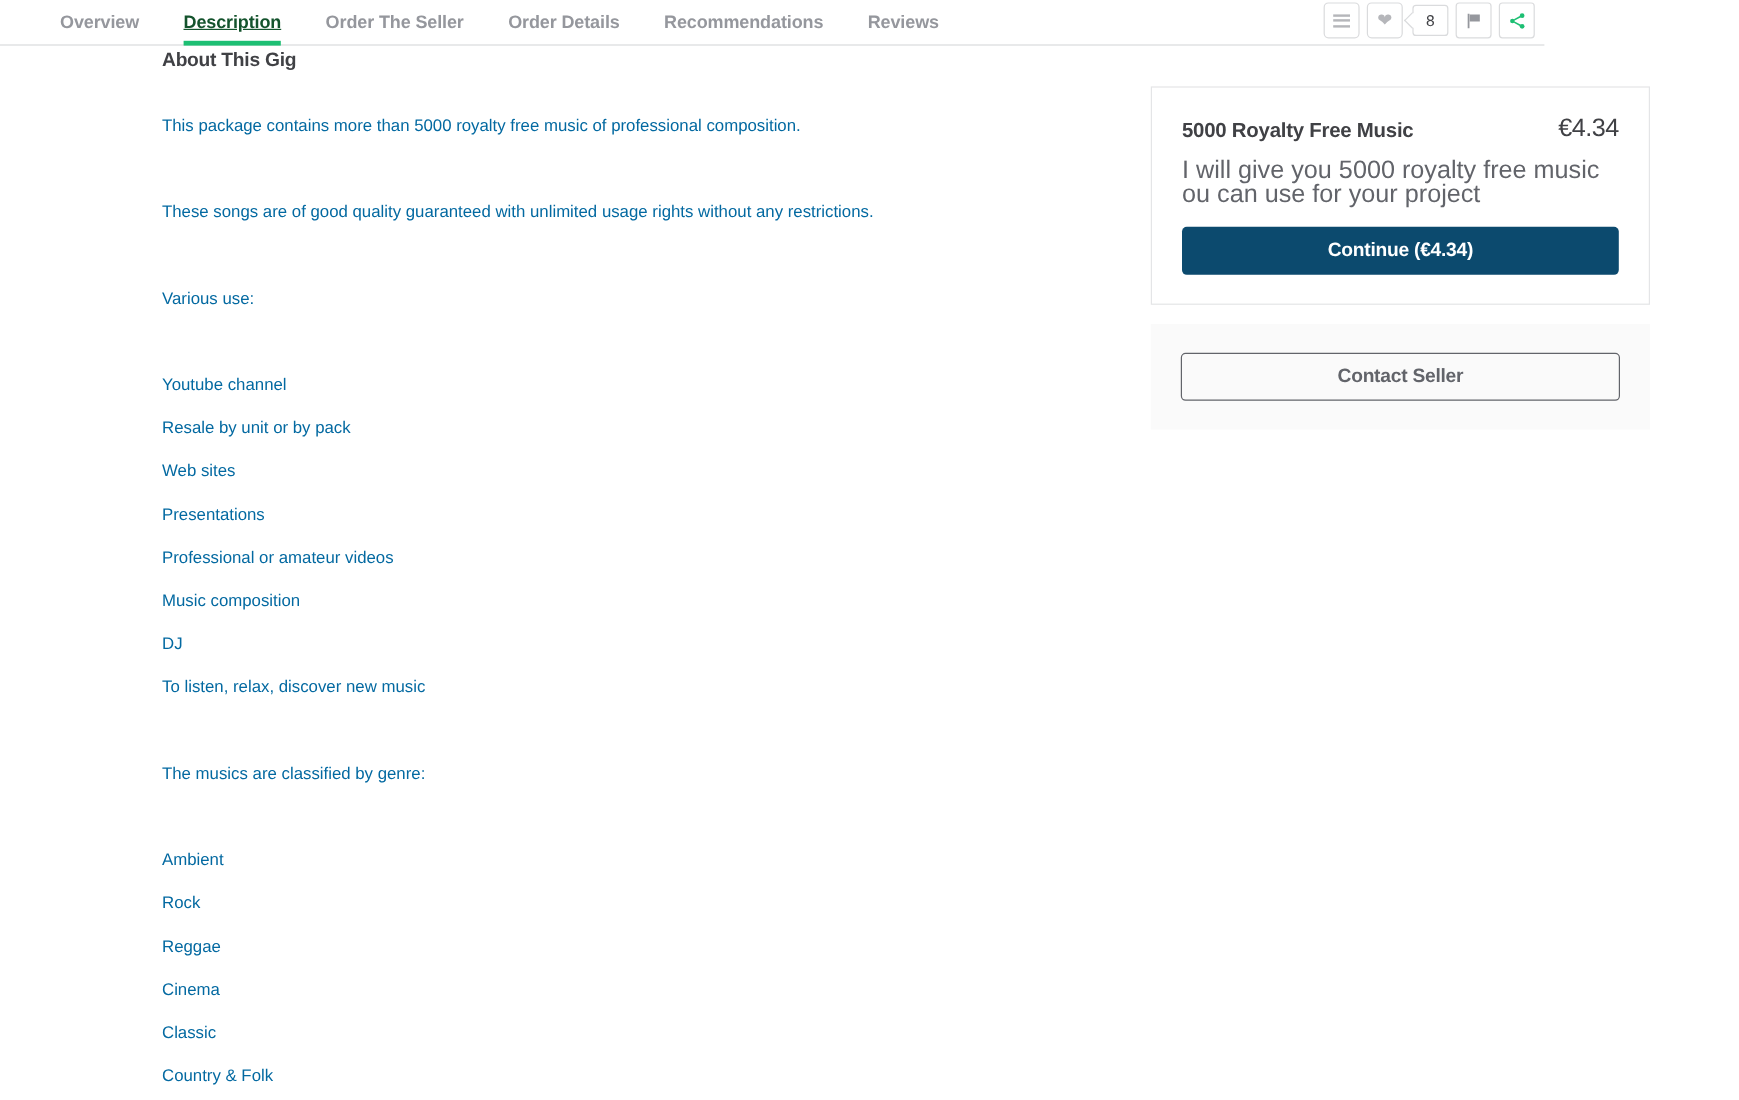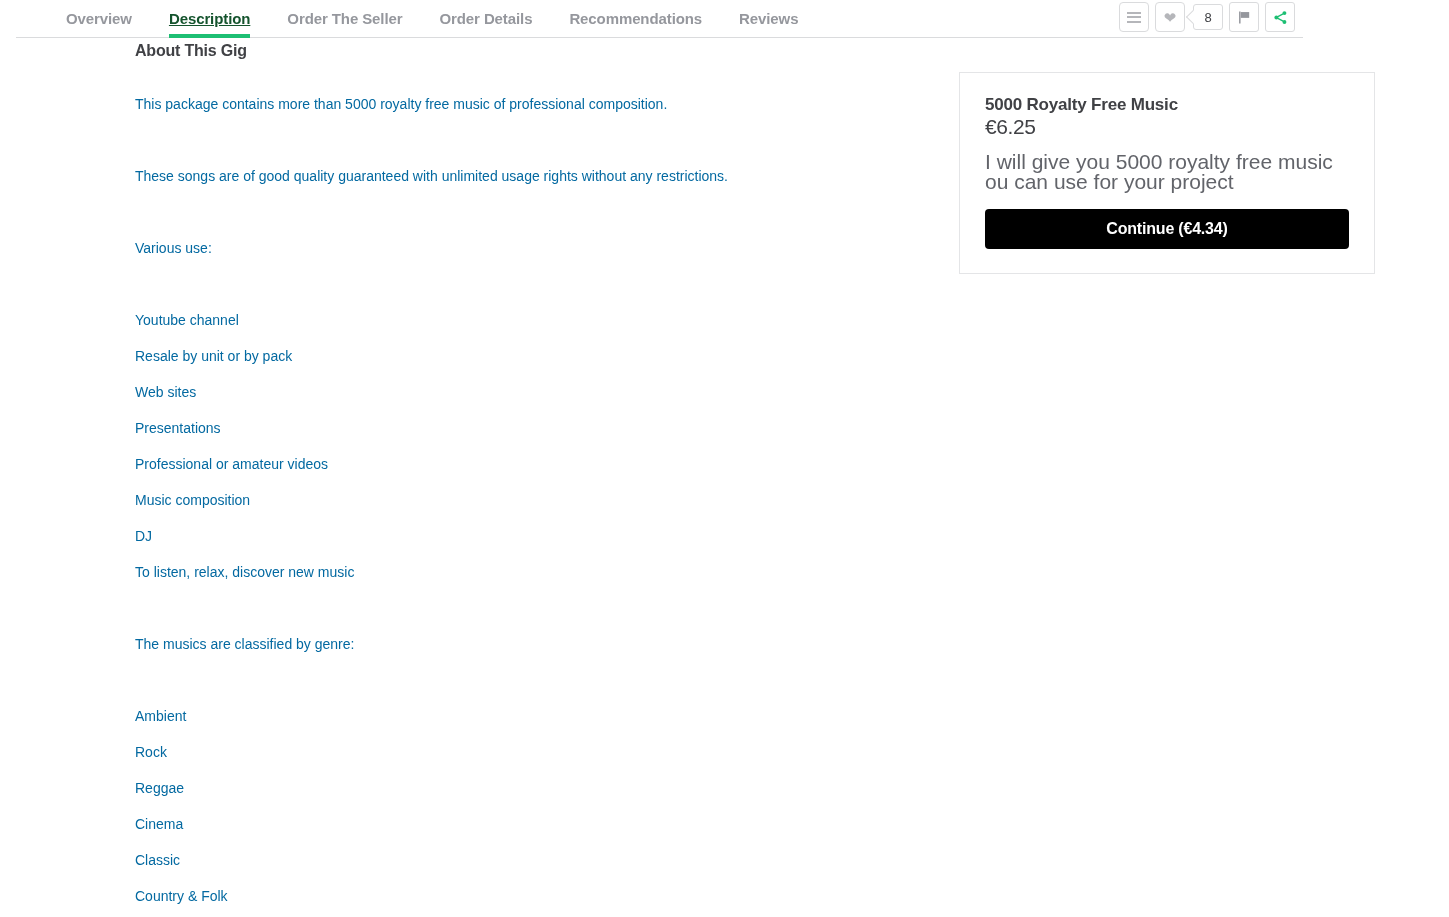--- a/index.html
+++ b/index.html
@@ -18,21 +18,20 @@
   }
 
   
   .topbar {
     position: absolute;
     top: 0; left: 0;
     width: 1287px;
     height: 38px;
     border-bottom: 1px solid #dadbdd;
     background: #fff;
-    margin-left: 16px;
   }
   .tabs {
     position: absolute;
     left: 50px;
     top: 0;
     height: 37px;
     display: flex;
     align-items: center;
     gap: 0;
   }
@@ -158,23 +157,22 @@
     top: 72px;
     width: 416px;
   }
   .pkg-card {
     border: 1px solid #e4e5e7;
     background: #fff;
     padding: 22px 25px 24px 25px;
   }
   .pkg-head {
     display: flex;
-    align-items: flex-start;
+    align-items: flex-end;
     justify-content: space-between;
-    flex-direction: column;
   }
   .pkg-title {
     font-size: 17px;
     font-weight: bold;
     color: #404145;
     letter-spacing: -0.2px;
   }
   .pkg-price {
     font-size: 21px;
     color: #404145;
@@ -193,21 +191,21 @@
     gap: 8px;
     font-size: 14px;
     font-weight: bold;
     color: #404145;
   }
   .clock-svg { display: block; }
   .continue-btn {
     margin-top: 17px;
     width: 100%;
     height: 40px;
-    background: #000000;
+    background: #0c4a6e;
     border: none;
     border-radius: 4px;
     color: #fff;
     font-size: 16px;
     font-weight: bold;
     font-family: "Liberation Sans", sans-serif;
     cursor: pointer;
     letter-spacing: -0.2px;
   }
 
@@ -328,23 +326,26 @@
 And many others ...
 
 Warning: the size of this pack is 26 GB, please check your internet connection and your</div>
 </div>
 
 <div class="right-col">
 
   <div class="pkg-card">
     <div class="pkg-head">
       <div class="pkg-title">5000 Royalty Free Music</div>
-      <div class="pkg-price">€6.25</div>
+      <div class="pkg-price">€4.34</div>
     </div>
 
     <div class="pkg-desc">I will give you 5000 royalty free music ou can use for your project</div>
 
 
     <button class="continue-btn">Continue (€4.34)</button>
   </div>
 
+  <div class="contact-panel">
+    <button class="contact-btn">Contact Seller</button>
+  </div>
 
 </div>
 
 </body></html>

